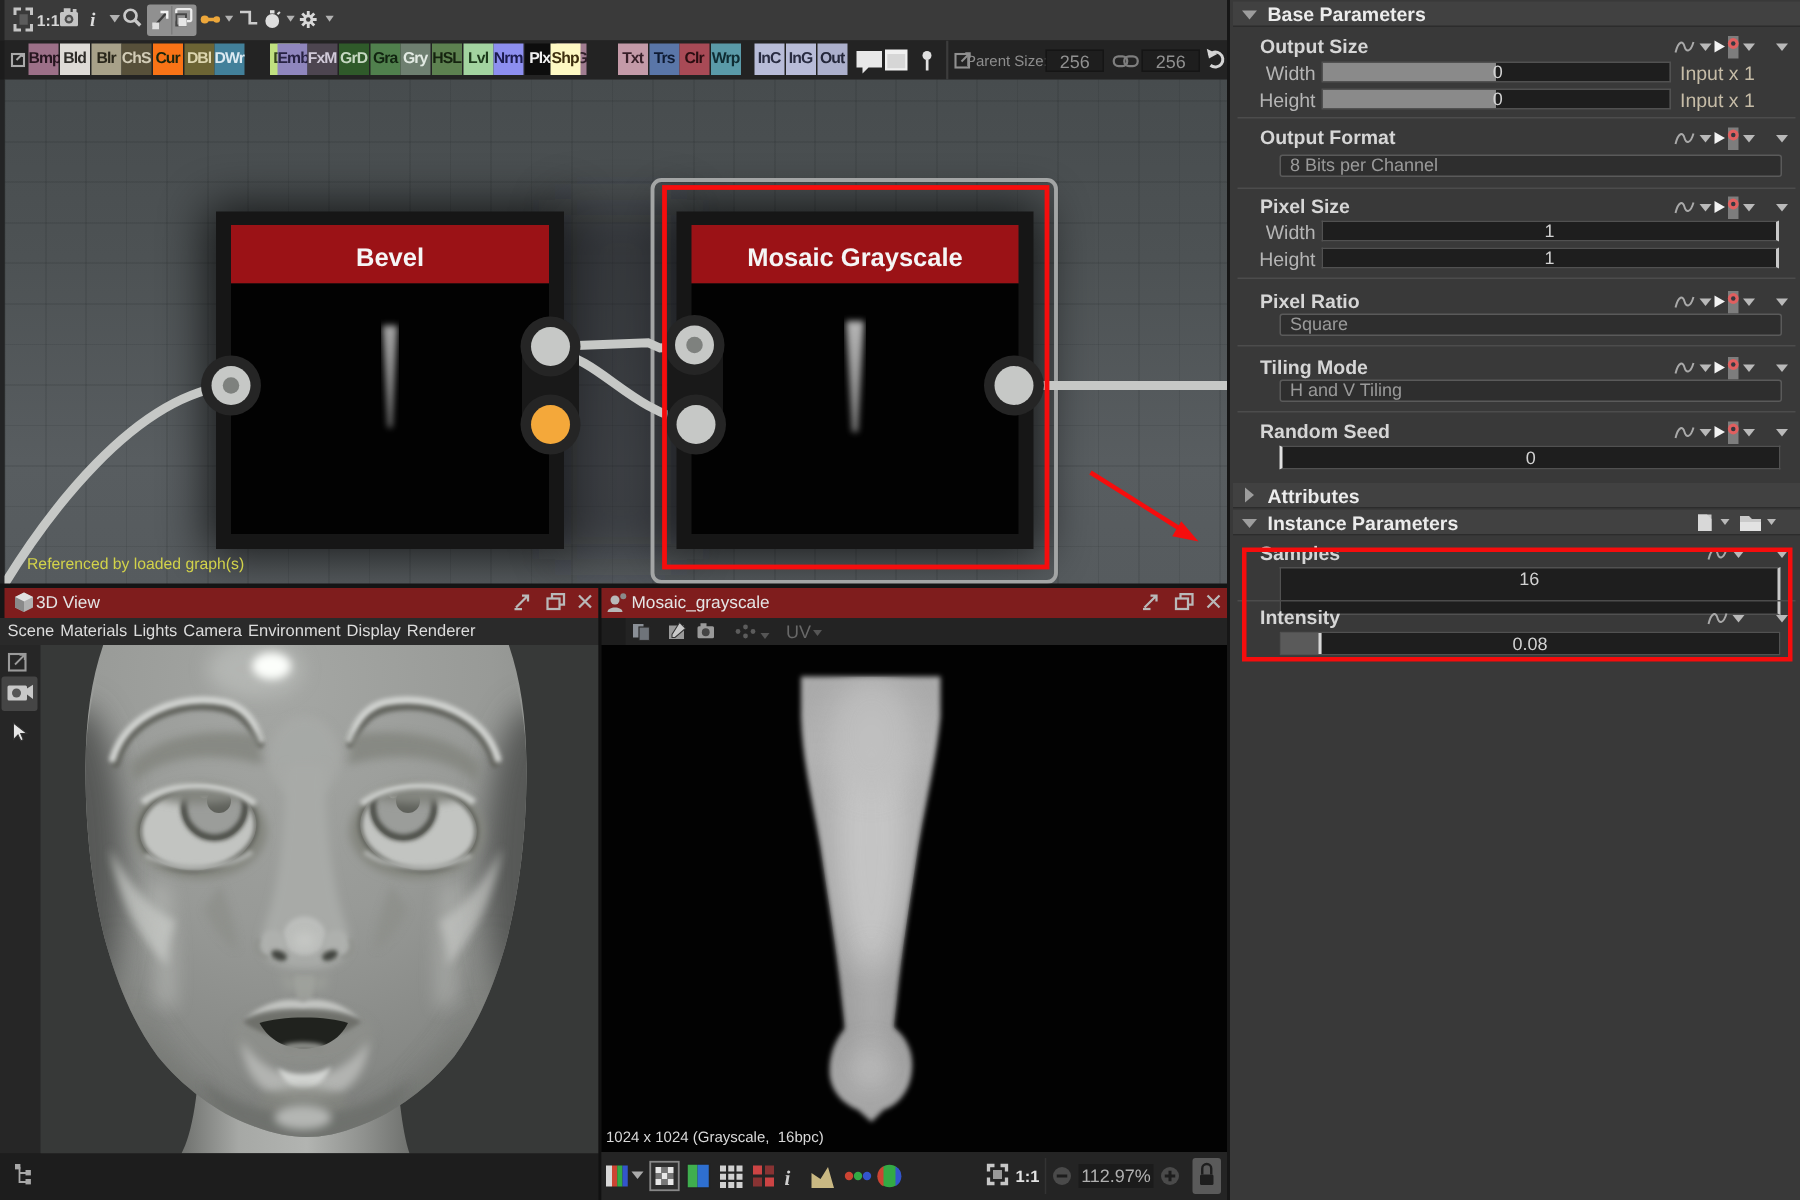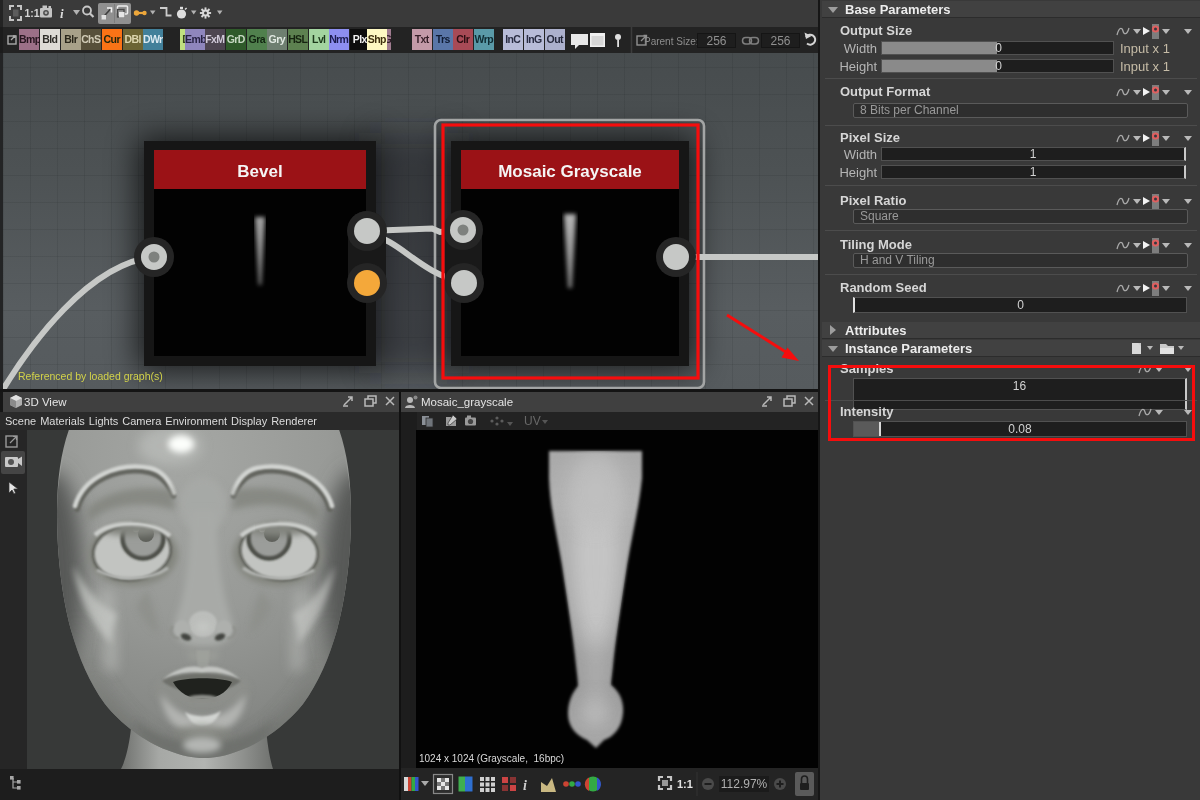--- a/index.html
+++ b/index.html
@@ -18,27 +18,27 @@
 #graph { left:0; top:53px; width:818px; height:339px; overflow:hidden;
   background:
     repeating-linear-gradient(90deg, rgba(20,25,26,0.10) 0 1px, transparent 1px 27px),
     repeating-linear-gradient(0deg, rgba(20,25,26,0.10) 0 1px, transparent 1px 27px),
     linear-gradient(180deg,#474c4e 0%, #4d5254 35%, #585d60 75%, #565b5e 100%);
   border-left:3px solid #232425;
 }
 
 
 #bottom { left:0; top:392px; width:818px; height:408px; background:#1d1d1d; }
-.ptitle { position:absolute; height:20px; background:#404040; color:#e4e4e4; font-size:11.5px; }
+.ptitle { position:absolute; height:20px; background:#7f1d1d; color:#e4e4e4; font-size:11.5px; }
 #menu3d { left:0; top:20px; width:399px; height:18px; background:#2a2a2a; color:#dcdcdc; font-size:11px; line-height:18px; }
 #menu3d span { margin-right:4px; }
 #tb2d { left:401px; top:20px; width:417px; height:18px; background:#232323;margin-left:16px; }
 #vp3d { left:27px; top:38px; width:372px; height:339px; background:#3b3d3c; overflow:hidden; }
 #side3d { left:0; top:38px; width:27px; height:339px; background:#262626; }
-#vp2d { left:416px; top:38px; width:417px; height:338px; background:#020202; overflow:hidden; }
+#vp2d { left:401px; top:38px; width:417px; height:338px; background:#020202; overflow:hidden; }
 #bar3d { left:0; top:377px; width:399px; height:31px; background:#1d1d1d; }
 #bar2d { left:401px; top:376px; width:417px; height:32px; background:#242424; }
 
 
 #rp { left:818px; top:0; width:382px; height:800px; background:#393939;
   border-left:2px solid #161616; font-size:12px; }
 .rhdr { position:absolute; left:2px; width:378px; height:17px; background:#414141;
   border-bottom:1px solid #2c2c2c; color:#ececec; font-weight:bold; font-size:13px; }
 .rlabel { position:absolute; color:#d6d6d6; font-weight:bold; font-size:13px; }
 .rsub { position:absolute; color:#b5b5b5; font-size:13px; text-align:right; }

